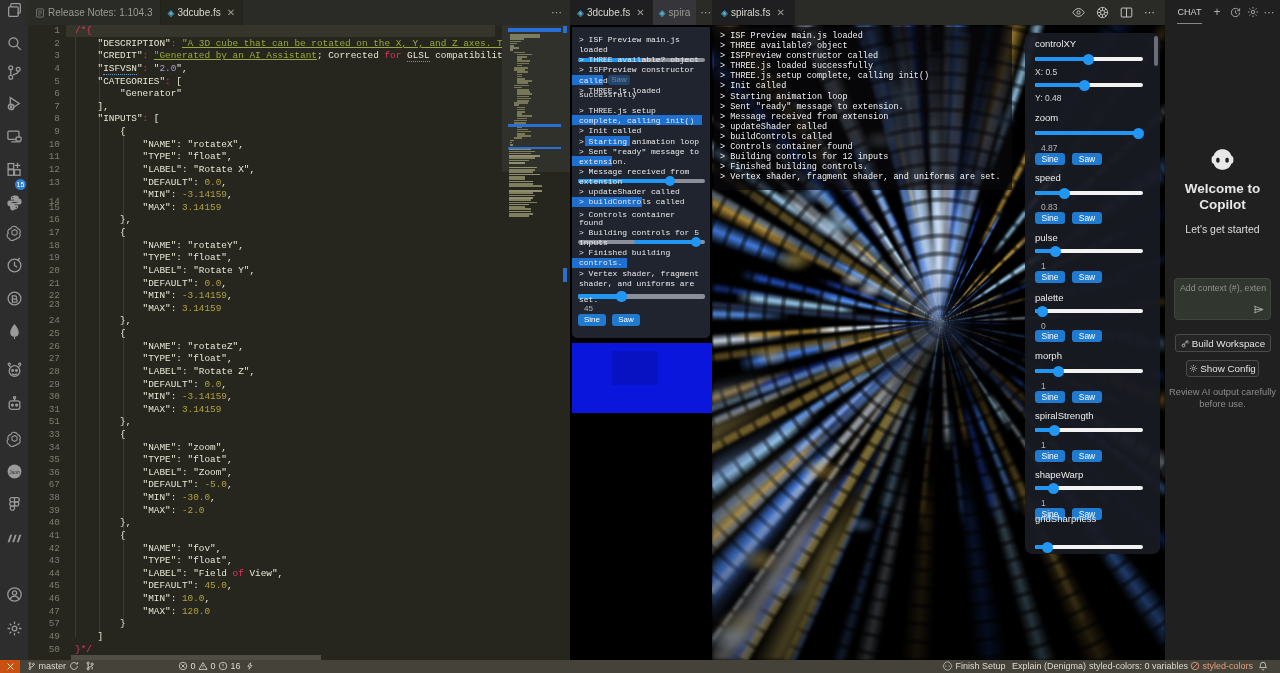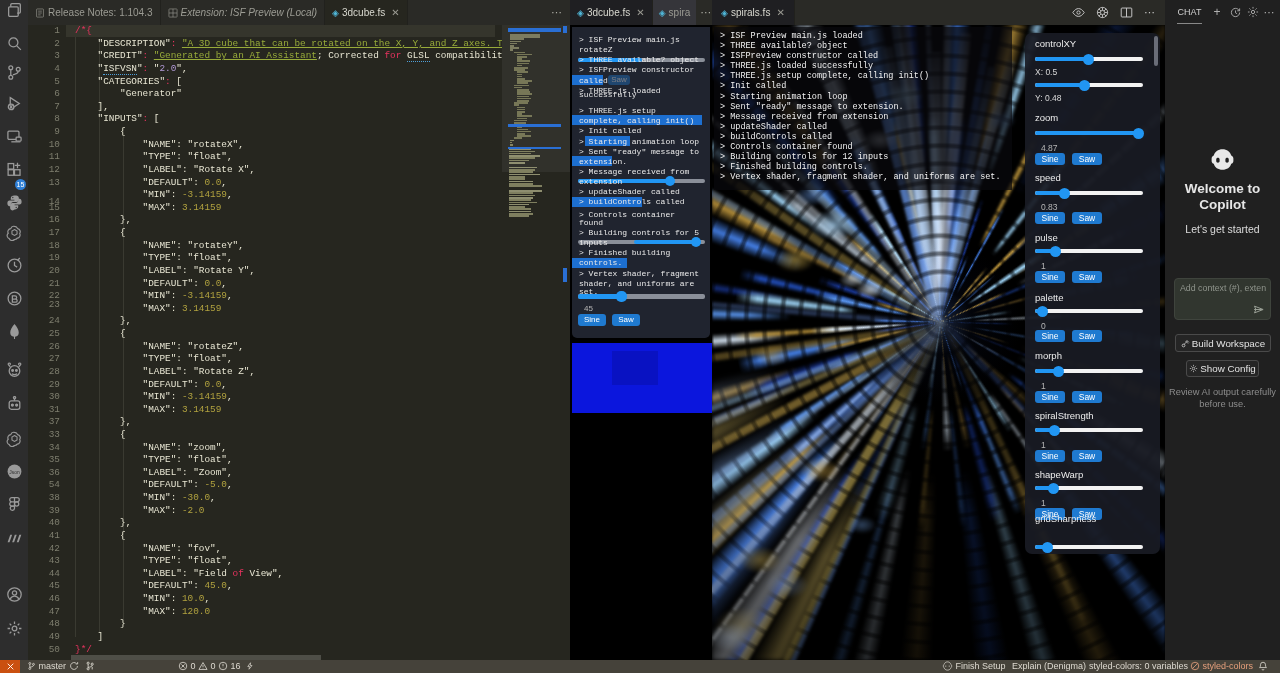--- a/index.html
+++ b/index.html
@@ -115,24 +115,20 @@
     rgba(0,0,0,0) 0px, rgba(0,0,0,0) 190px, rgba(0,0,0,0.28) 330px, rgba(0,0,0,0.48) 460px); }
 </style></head>
 <body>
 <div id="root">
     <div id="group1" class="abs">
 <div class="tabbar">
 <div class="tab"><svg width="10" height="10" viewBox="0 0 16 16" fill="none" stroke="#9b9b93">
             <rect x="2.5" y="1.5" width="11" height="13" rx="1"></rect>
             <path d="M5 5h6M5 8h6M5 11h4"></path>
           </svg>Release Notes: 1.104.3</div>
-<div class="tab" style="font-style:italic"><svg width="10" height="10" viewBox="0 0 16 16" fill="none" stroke="#9b9b93">
-            <rect x="1.5" y="1.5" width="13" height="13" rx="1"></rect>
-            <path d="M8 1.5v13M1.5 8h13"></path>
-          </svg>Extension: ISF Preview (Local)</div>
 <div class="tab active"><span class="diam">◈</span>3dcube.fs<span class="closex">✕</span></div>
 <div class="tabdots">⋯</div>
 </div>
 <div class="curline"></div>
 <div class="ig" style="left:46.5px; top:37px; height:600px;"></div>
 <div class="ig" style="left:70.5px; top:40px; height:593px;"></div>
 <div class="ig" style="left:94.5px; top:128px; height:492px;"></div>
 <div id="code">
 <div class="ln" style="top:0.0px">1</div>
 <div class="cl" style="top:0.0px"><tk-r>/*{</tk-r></div>
@@ -189,31 +185,31 @@
 <div class="ln" style="top:328.1px">27</div>
 <div class="cl" style="top:328.1px">            "TYPE": "float",</div>
 <div class="ln" style="top:340.7px">28</div>
 <div class="cl" style="top:340.7px">            "LABEL": "Rotate Z",</div>
 <div class="ln" style="top:353.4px">29</div>
 <div class="cl" style="top:353.4px">            "DEFAULT": <tk-n>0.0</tk-n>,</div>
 <div class="ln" style="top:366.0px">30</div>
 <div class="cl" style="top:366.0px">            "MIN": <tk-n>-3.14159</tk-n>,</div>
 <div class="ln" style="top:378.6px">31</div>
 <div class="cl" style="top:378.6px">            "MAX": <tk-n>3.14159</tk-n></div>
-<div class="ln" style="top:391.2px">37</div>
+<div class="ln" style="top:391.2px">51</div>
 <div class="cl" style="top:391.2px">        },</div>
 <div class="ln" style="top:403.8px">33</div>
 <div class="cl" style="top:403.8px">        {</div>
 <div class="ln" style="top:416.5px">34</div>
 <div class="cl" style="top:416.5px">            "NAME": "zoom",</div>
 <div class="ln" style="top:429.1px">35</div>
 <div class="cl" style="top:429.1px">            "TYPE": "float",</div>
 <div class="ln" style="top:441.7px">36</div>
 <div class="cl" style="top:441.7px">            "LABEL": "Zoom",</div>
-<div class="ln" style="top:454.3px">54</div>
+<div class="ln" style="top:454.3px">67</div>
 <div class="cl" style="top:454.3px">            "DEFAULT": <tk-n>-5.0</tk-n>,</div>
 <div class="ln" style="top:466.9px">38</div>
 <div class="cl" style="top:466.9px">            "MIN": <tk-n>-30.0</tk-n>,</div>
 <div class="ln" style="top:479.6px">39</div>
 <div class="cl" style="top:479.6px">            "MAX": <tk-n>-2.0</tk-n></div>
 <div class="ln" style="top:492.2px">40</div>
 <div class="cl" style="top:492.2px">        },</div>
 <div class="ln" style="top:504.8px">41</div>
 <div class="cl" style="top:504.8px">        {</div>
 <div class="ln" style="top:517.4px">42</div>
@@ -221,21 +217,21 @@
 <div class="ln" style="top:530.0px">43</div>
 <div class="cl" style="top:530.0px">            "TYPE": "float",</div>
 <div class="ln" style="top:542.7px">44</div>
 <div class="cl" style="top:542.7px">            "LABEL": "Field <tk-r>of</tk-r> View",</div>
 <div class="ln" style="top:555.3px">45</div>
 <div class="cl" style="top:555.3px">            "DEFAULT": <tk-n>45.0</tk-n>,</div>
 <div class="ln" style="top:567.9px">46</div>
 <div class="cl" style="top:567.9px">            "MIN": <tk-n>10.0</tk-n>,</div>
 <div class="ln" style="top:580.5px">47</div>
 <div class="cl" style="top:580.5px">            "MAX": <tk-n>120.0</tk-n></div>
-<div class="ln" style="top:593.1px">48</div>
+<div class="ln" style="top:593.1px">57</div>
 <div class="cl" style="top:593.1px">        }</div>
 <div class="ln" style="top:605.8px">49</div>
 <div class="cl" style="top:605.8px">    ]</div>
 <div class="ln" style="top:618.4px">50</div>
 <div class="cl" style="top:618.4px"><tk-r>}*/</tk-r></div>
 </div>
 <div class="abs" style="left:474px; top:25px; width:68px; height:628px; background:#26261f;"></div>
       <div class="abs" style="left:474px; top:25px; width:68px; height:147px; background:rgba(255,255,255,0.055);"></div>
       <div class="abs" style="left:480px; top:28px; width:53px; height:4px; background:#2a6fd4;"></div>
       <div class="abs" style="left:482px; top:34px; width:30px; height:1.6px; background:#8a8a6a; opacity:.85"></div>
@@ -339,21 +335,21 @@
 <div class="g2fill" style="left:62px; top:213px; width:58px;"></div>
 <div class="g2thumb" style="left:119px; top:210px;"></div>
 <div class="g2hl" style="left:0px; top:48px; width:31px; height:10px;"></div>
 <div class="g2hl" style="left:0px; top:88px; width:130px; height:10px;"></div>
 <div class="g2hl" style="left:13px; top:109px; width:45px; height:10px;"></div>
 <div class="g2hl" style="left:0px; top:129px; width:40px; height:10px;"></div>
 <div class="g2hl" style="left:0px; top:170px; width:70px; height:10px;"></div>
 <div class="g2hl" style="left:0px; top:231px; width:55px; height:10px;"></div>
 <div class="bluebtn" style="left:36px; top:48px; width:22px; height:10px; line-height:10px; opacity:.4">Saw</div>
 <div class="g2line" style="top:8.0px">&gt; ISF Preview main.js</div>
-<div class="g2line" style="top:18.1px">rotateZ</div>
+<div class="g2line" style="top:18.1px">loaded</div>
 <div class="g2line" style="top:28.3px">&gt; THREE available? object</div>
 <div class="g2line" style="top:38.4px">&gt; ISFPreview constructor</div>
 <div class="g2line" style="top:48.6px">called</div>
 <div class="g2line" style="top:58.7px">&gt; THREE.js loaded</div>
 <div class="g2line" style="top:63px">successfully</div>
 <div class="g2line" style="top:79.0px">&gt; THREE.js setup</div>
 <div class="g2line" style="top:89.2px">complete, calling init()</div>
 <div class="g2line" style="top:99.4px">&gt; Init called</div>
 <div class="g2line" style="top:109.5px">&gt; Starting animation loop</div>
 <div class="g2line" style="top:119.7px">&gt; Sent "ready" message to</div>
@@ -363,21 +359,21 @@
 <div class="g2line" style="top:160.3px">&gt; updateShader called</div>
 <div class="g2line" style="top:170.4px">&gt; buildControls called</div>
 <div class="g2line" style="top:183px">&gt; Controls container</div>
 <div class="g2line" style="top:190.7px">found</div>
 <div class="g2line" style="top:200.9px">&gt; Building controls for 5</div>
 <div class="g2line" style="top:211.0px">inputs</div>
 <div class="g2line" style="top:221.2px">&gt; Finished building</div>
 <div class="g2line" style="top:231.3px">controls.</div>
 <div class="g2line" style="top:241.5px">&gt; Vertex shader, fragment</div>
 <div class="g2line" style="top:251.6px">shader, and uniforms are</div>
-<div class="g2line" style="top:260px">set.</div>
+<div class="g2line" style="top:268px">set.</div>
 <div class="g2bar" style="left:6px; top:267px; width:127px; height:5px;"></div>
 <div class="g2fill" style="left:6px; top:267px; width:42px; height:5px;"></div>
 <div class="g2thumb" style="left:44px; top:264px; width:11px; height:11px;"></div>
 <div class="abs" style="left:12px; top:277px; color:#b5b5b5; font-size:8px; z-index:3">45</div>
 <div class="bluebtn" style="left:6px; top:287px; width:28px; height:12px; line-height:12px;">Sine</div>
 <div class="bluebtn" style="left:40px; top:287px; width:28px; height:12px; line-height:12px;">Saw</div>
 </div>
 <div id="g2canvas">
         <div style="position:absolute;left:40px;top:8px;width:46px;height:34px;background:rgba(0,0,40,0.15)"></div>
       </div>

